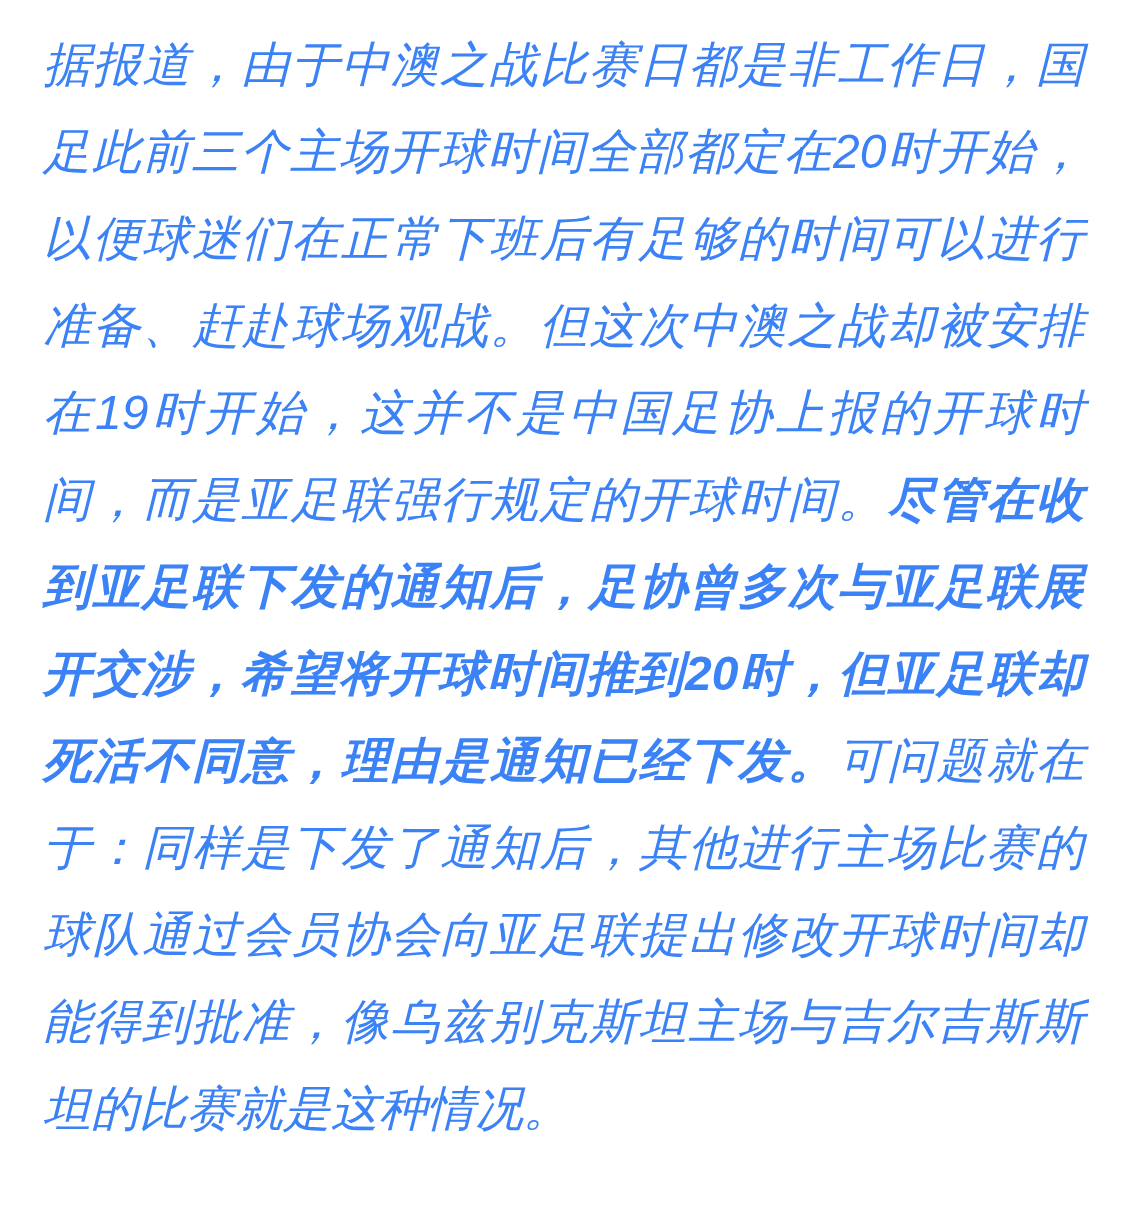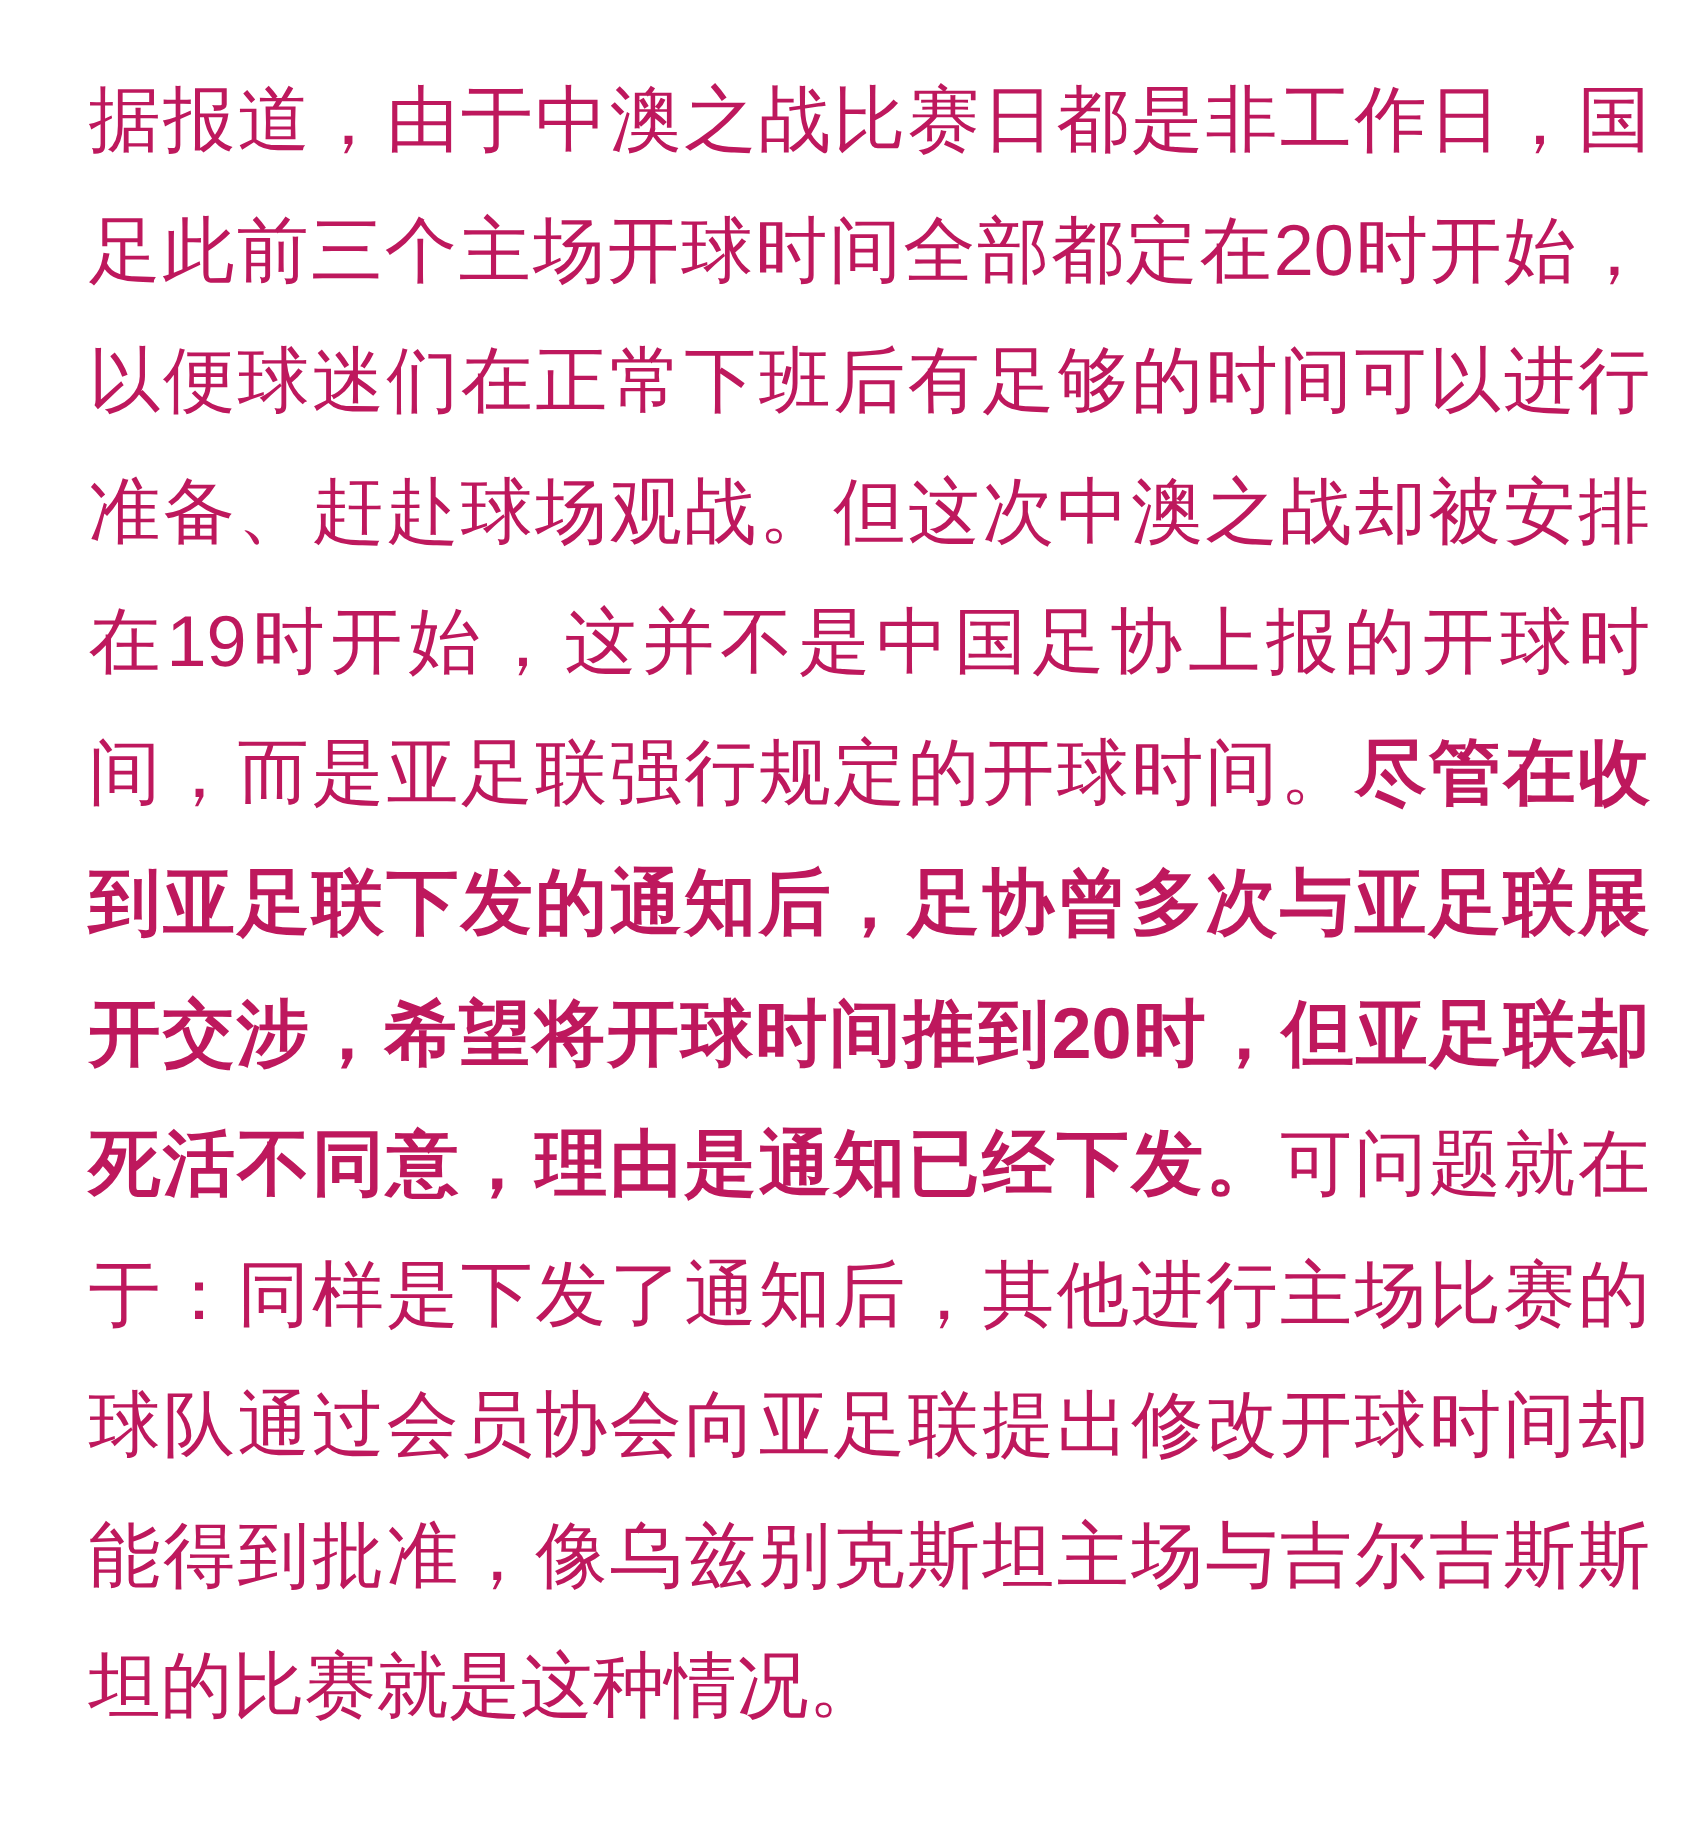--- a/index.html
+++ b/index.html
@@ -14,30 +14,31 @@
     font-family: "Liberation Sans", "DejaVu Sans", sans-serif;
   }
   .page {
     box-sizing: border-box;
     width: 1125px;
     height: 1219px;
     padding: 21px 41px 0 43px;
     background: #ffffff;
   }
   .article-text {
-    margin: 16px;
+    margin: 0;
     width: 1041px;
     font-size: 48px;
     line-height: 87px;
-    color: #be185d;
+    color: #3b82f6;
     text-align: justify;
     text-justify: inter-ideograph;
     word-break: normal;
     overflow-wrap: break-word;
     font-weight: 400;
+    font-style: italic;
   }
   .article-text .seg-bold {
     font-weight: 700;
   }
 </style>
 </head>
 <body>
 
 <div class="page">
   <p class="article-text"><span class="seg-regular">据报道，由于中澳之战比赛日都是非工作日，国足此前三个主场开球时间全部都定在20时开始，以便球迷们在正常下班后有足够的时间可以进行准备、赶赴球场观战。但这次中澳之战却被安排在19时开始，这并不是中国足协上报的开球时间，而是亚足联强行规定的开球时间。</span><span class="seg-bold">尽管在收到亚足联下发的通知后，足协曾多次与亚足联展开交涉，希望将开球时间推到20时，但亚足联却死活不同意，理由是通知已经下发。</span><span class="seg-regular">可问题就在于：同样是下发了通知后，其他进行主场比赛的球队通过会员协会向亚足联提出修改开球时间却能得到批准，像乌兹别克斯坦主场与吉尔吉斯斯坦的比赛就是这种情况。</span></p>

